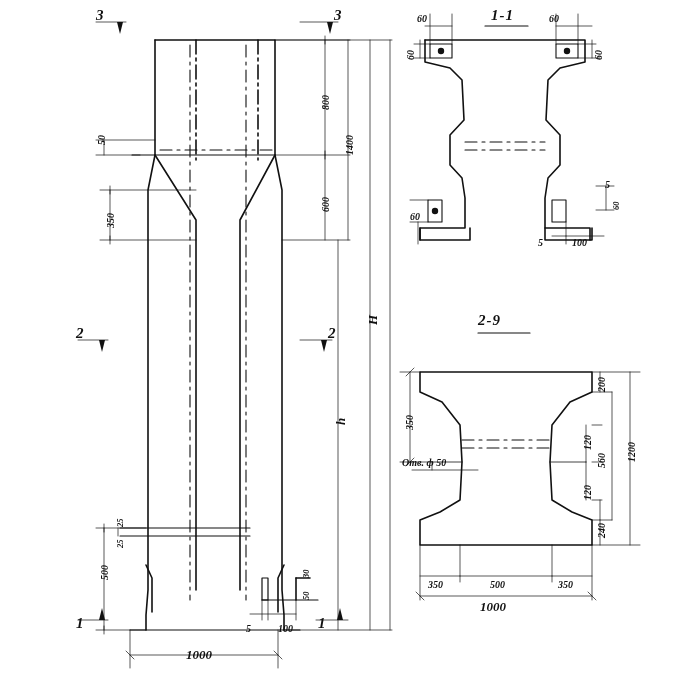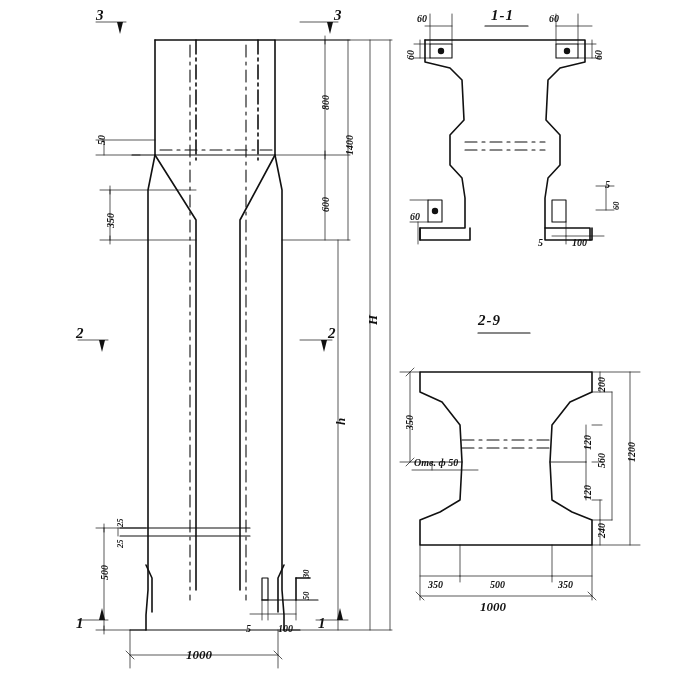--- a/index.html
+++ b/index.html
@@ -268,15 +268,15 @@
   <div class="lbl sm vert" style="left:597px;top:392px;transform:rotate(-90deg);">200</div>
   <div class="lbl sm vert" style="left:583px;top:450px;transform:rotate(-90deg);">120</div>
   <div class="lbl sm vert" style="left:597px;top:468px;transform:rotate(-90deg);">560</div>
   <div class="lbl sm vert" style="left:583px;top:500px;transform:rotate(-90deg);">120</div>
   <div class="lbl sm vert" style="left:597px;top:538px;transform:rotate(-90deg);">240</div>
   <div class="lbl sm vert" style="left:627px;top:462px;transform:rotate(-90deg);">1200</div>
   <div class="lbl sm" style="left:428px;top:580px;">350</div>
   <div class="lbl sm" style="left:490px;top:580px;">500</div>
   <div class="lbl sm" style="left:558px;top:580px;">350</div>
   <div class="lbl med" style="left:480px;top:600px;">1000</div>
-  <div class="lbl sm" style="left:414px;top:458px;">Отв. ф 50</div>
+  <div class="lbl sm" style="left:402px;top:458px;">Отв. ф 50</div>
 
 </div>
 
 </body></html>

